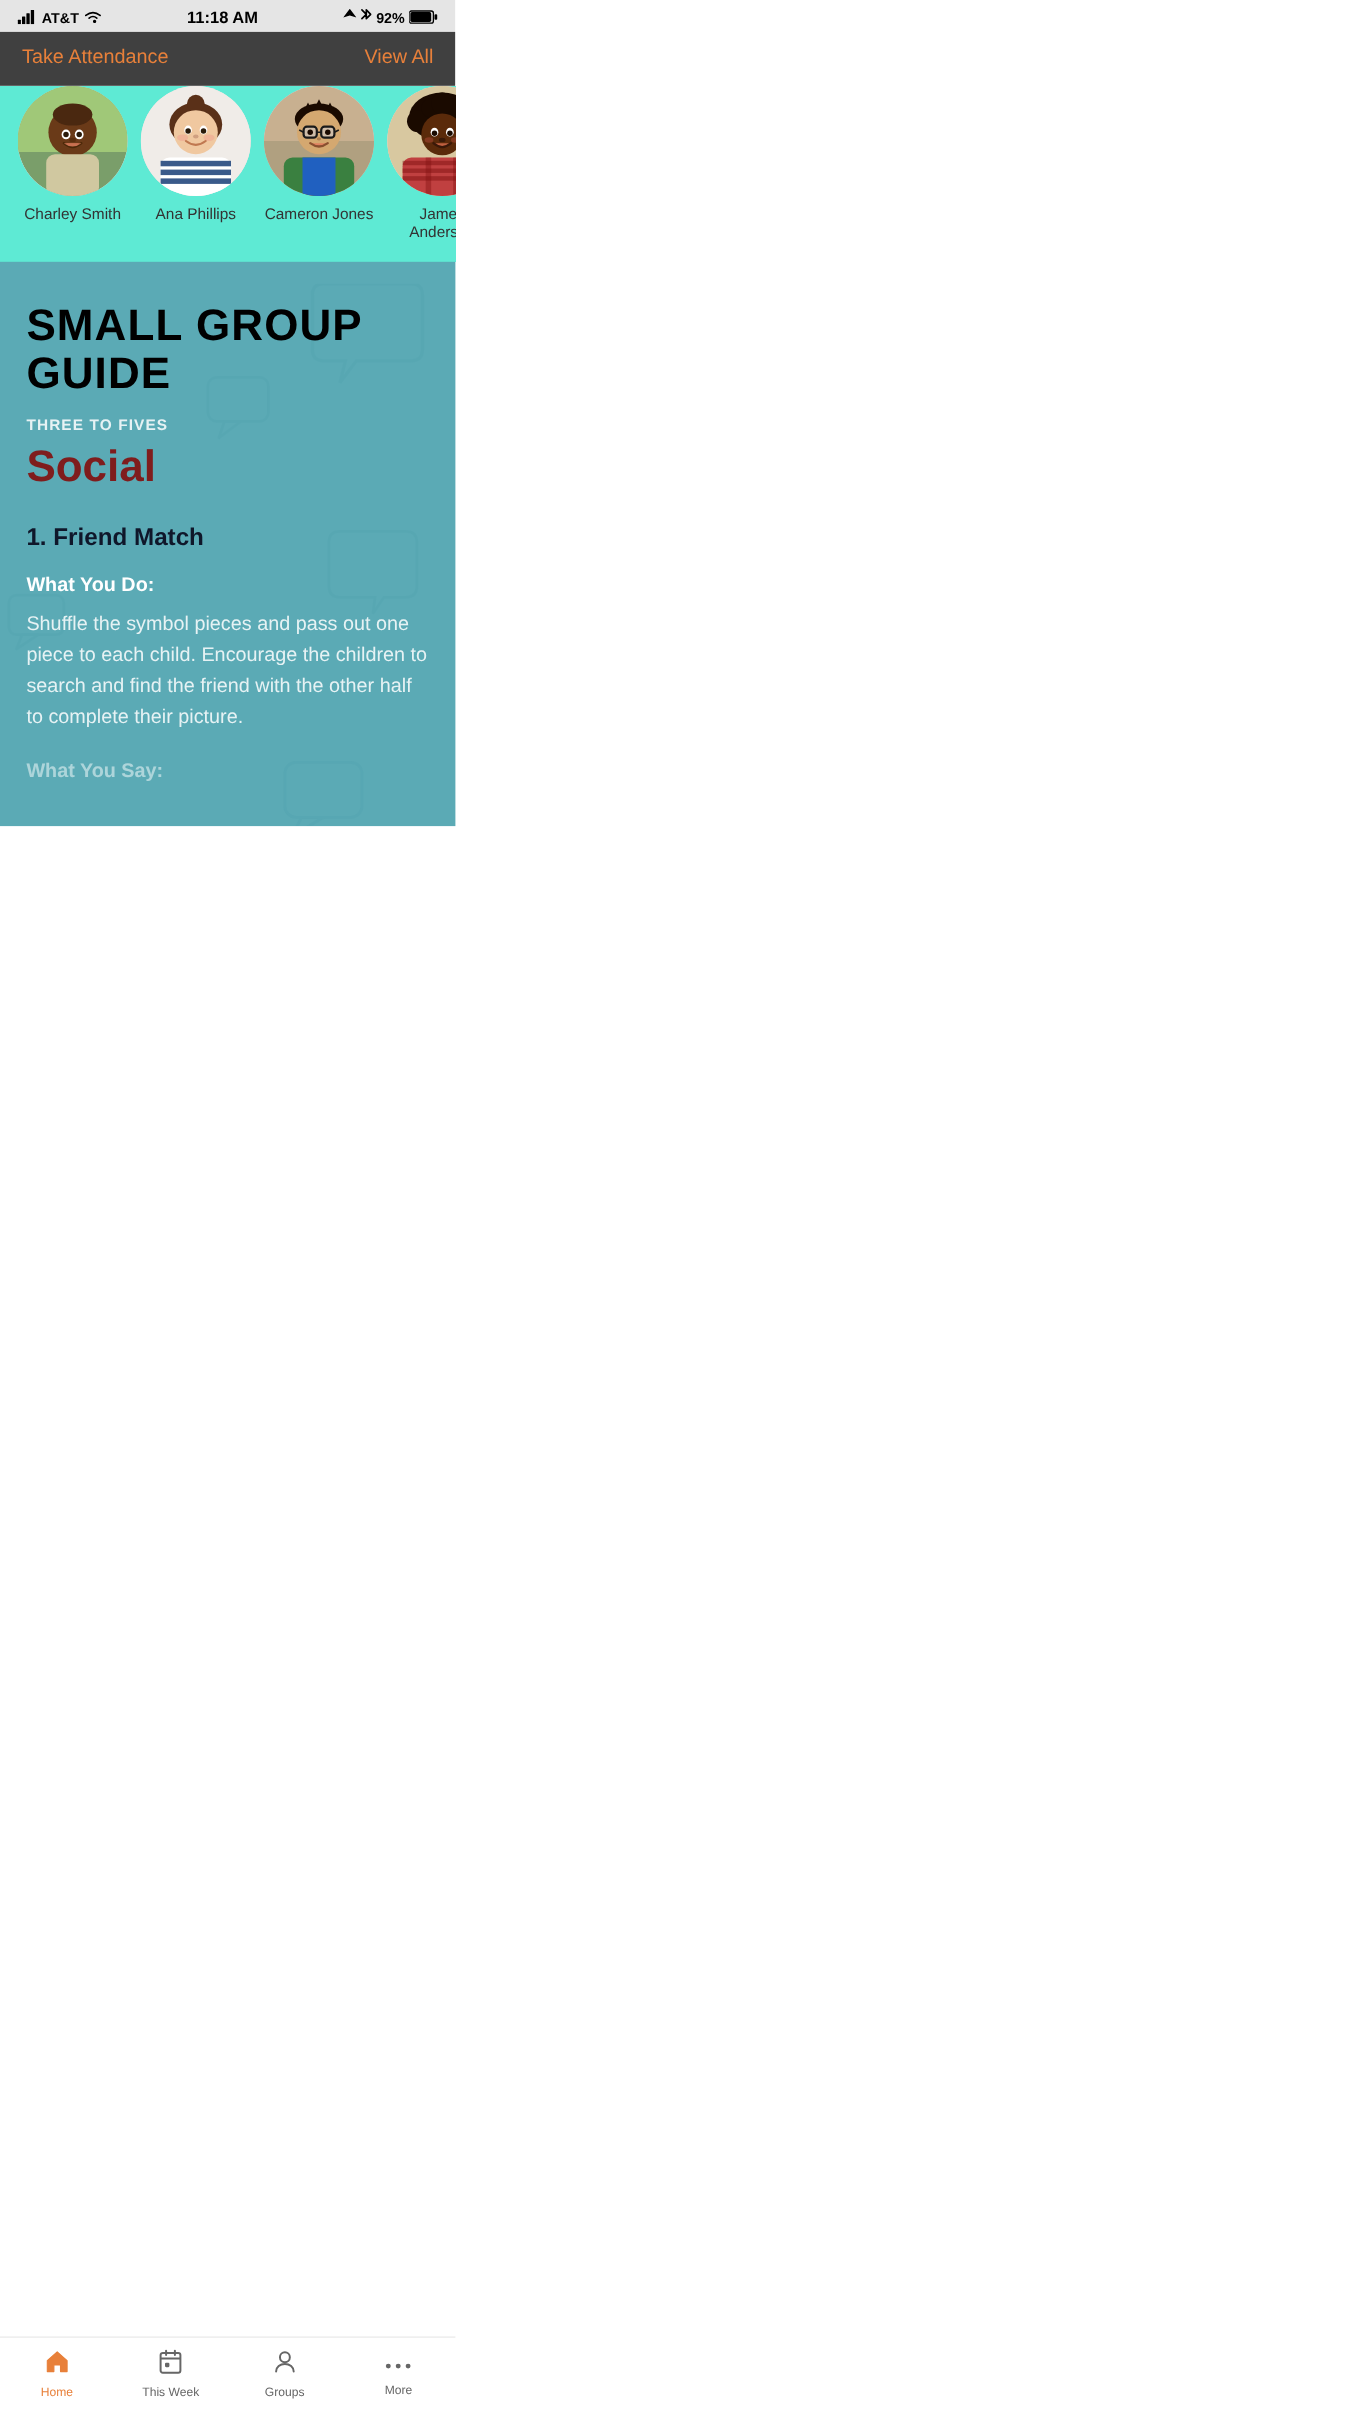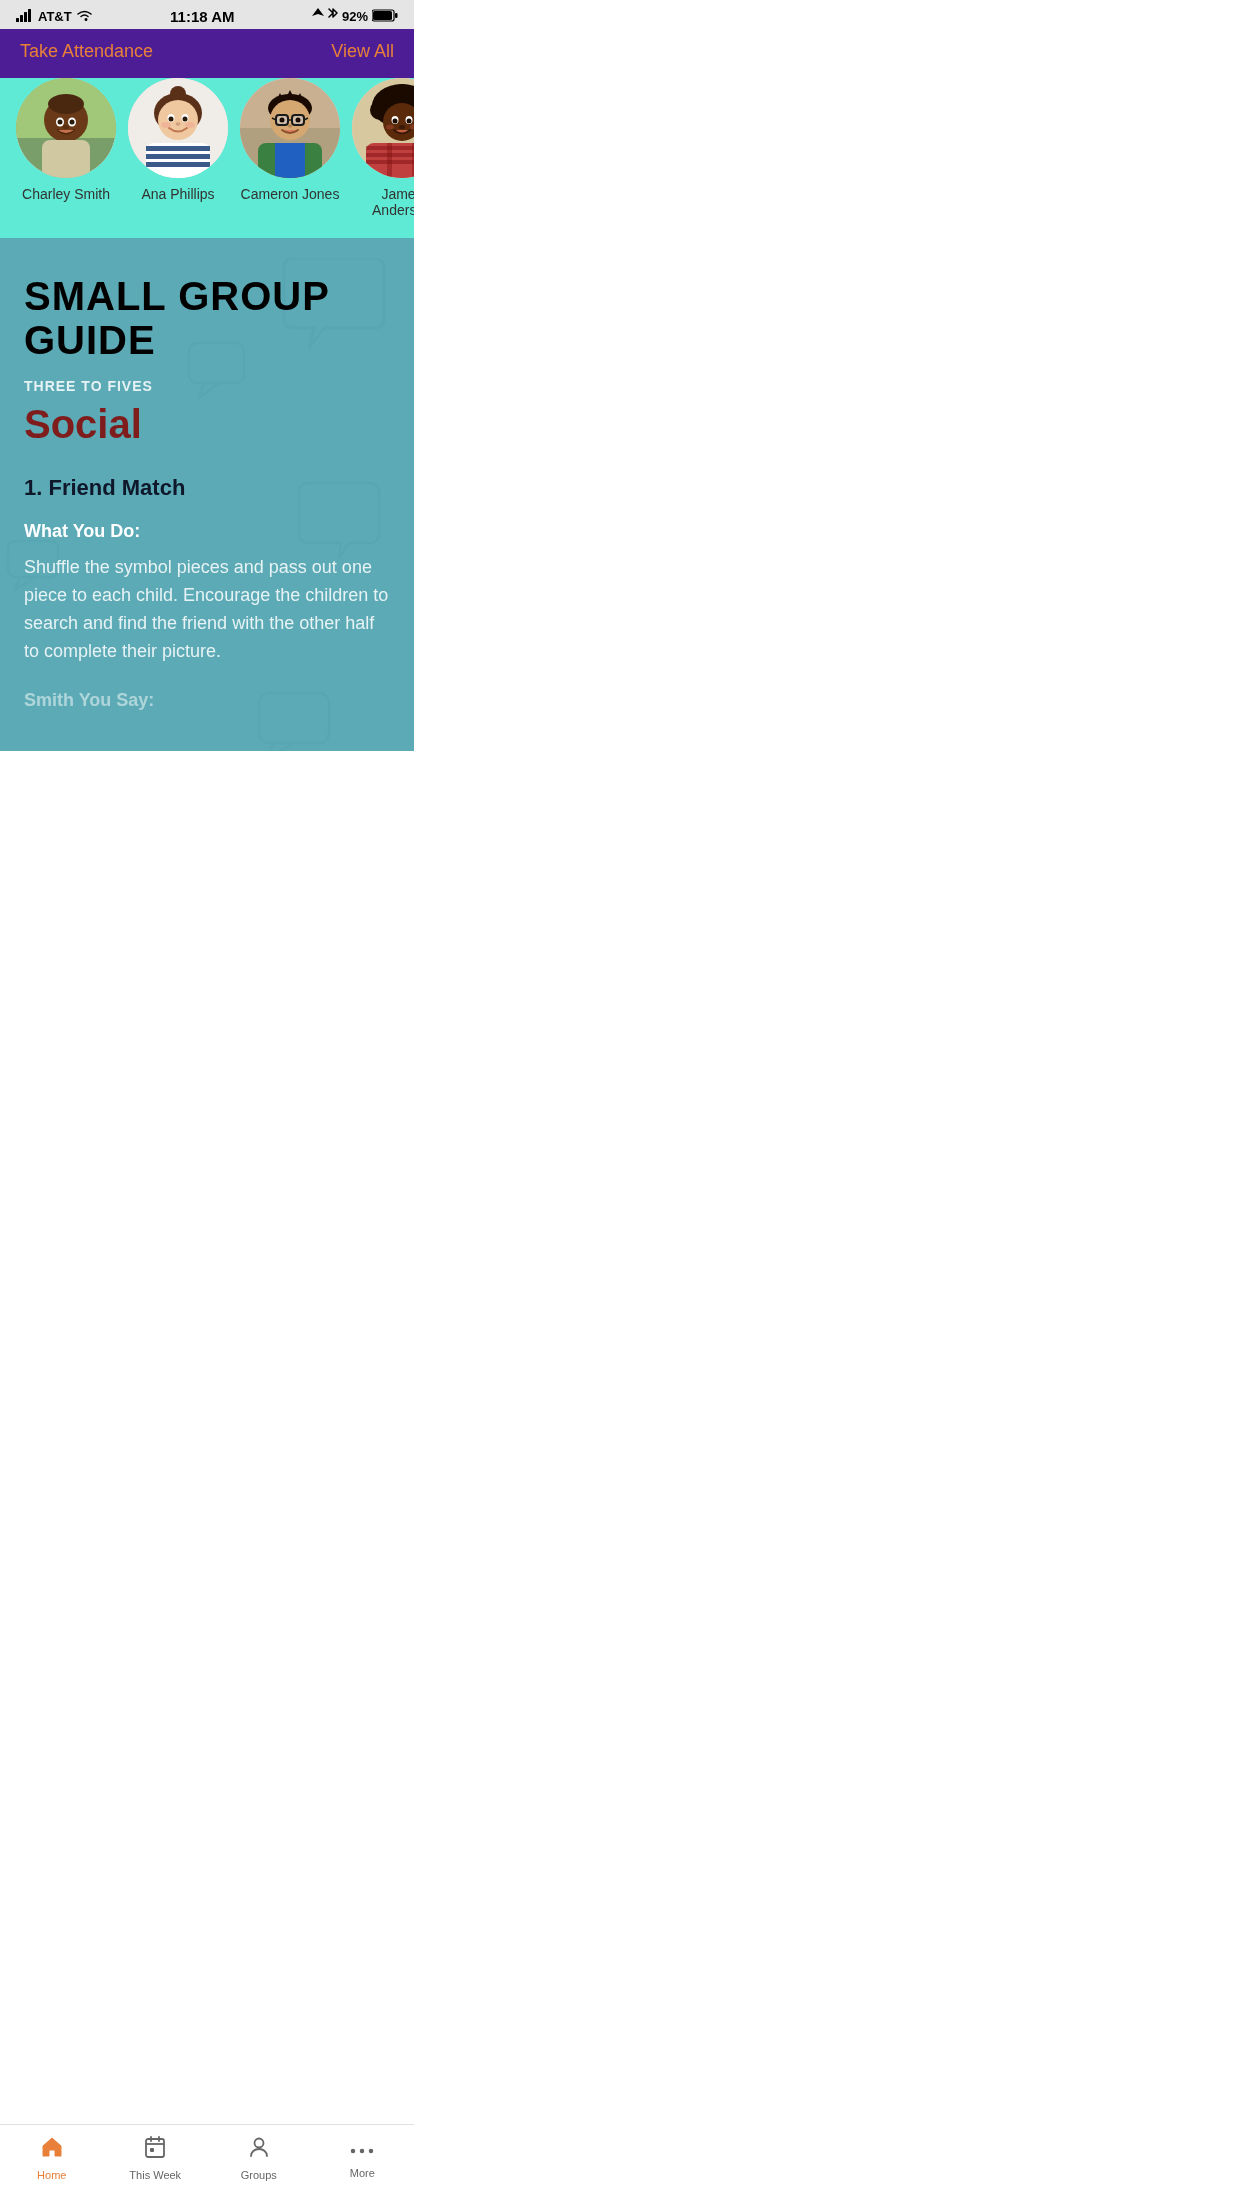--- a/index.html
+++ b/index.html
@@ -27,21 +27,21 @@
     .status-left { display: flex; align-items: center; gap: 4px; }
     .status-center { font-size: 15px; font-weight: 600; }
     .status-right { display: flex; align-items: center; gap: 4px; font-size: 13px; }
 
     
     .header {
       display: flex;
       justify-content: space-between;
       align-items: center;
       padding: 12px 20px 16px;
-      background: #4c1d95;
+      background: #404040;
     }
     .header-btn {
       color: #E8803A;
       font-size: 18px;
       font-weight: 500;
       background: none;
       border: none;
       cursor: pointer;
     }
 
@@ -441,21 +441,21 @@
   <p class="guide-subtitle">THREE TO FIVES</p>
 
   <h2 class="guide-topic">Social</h2>
 
   <h3 class="guide-activity">1. Friend Match</h3>
 
   <p class="guide-label">What You Do:</p>
 
   <p class="guide-body">Shuffle the symbol pieces and pass out one piece to each child. Encourage the children to search and find the friend with the other half to complete their picture.</p>
 
-  <p class="guide-label-faded">Smith You Say:</p>
+  <p class="guide-label-faded">What You Say:</p>
 
 </div>
 
 <div style="height:80px;"></div>
 
 <nav class="bottom-nav">
 
   <div class="nav-item active">
     <span class="nav-icon">
       <svg width="24" height="24" viewBox="0 0 24 24" fill="none">

